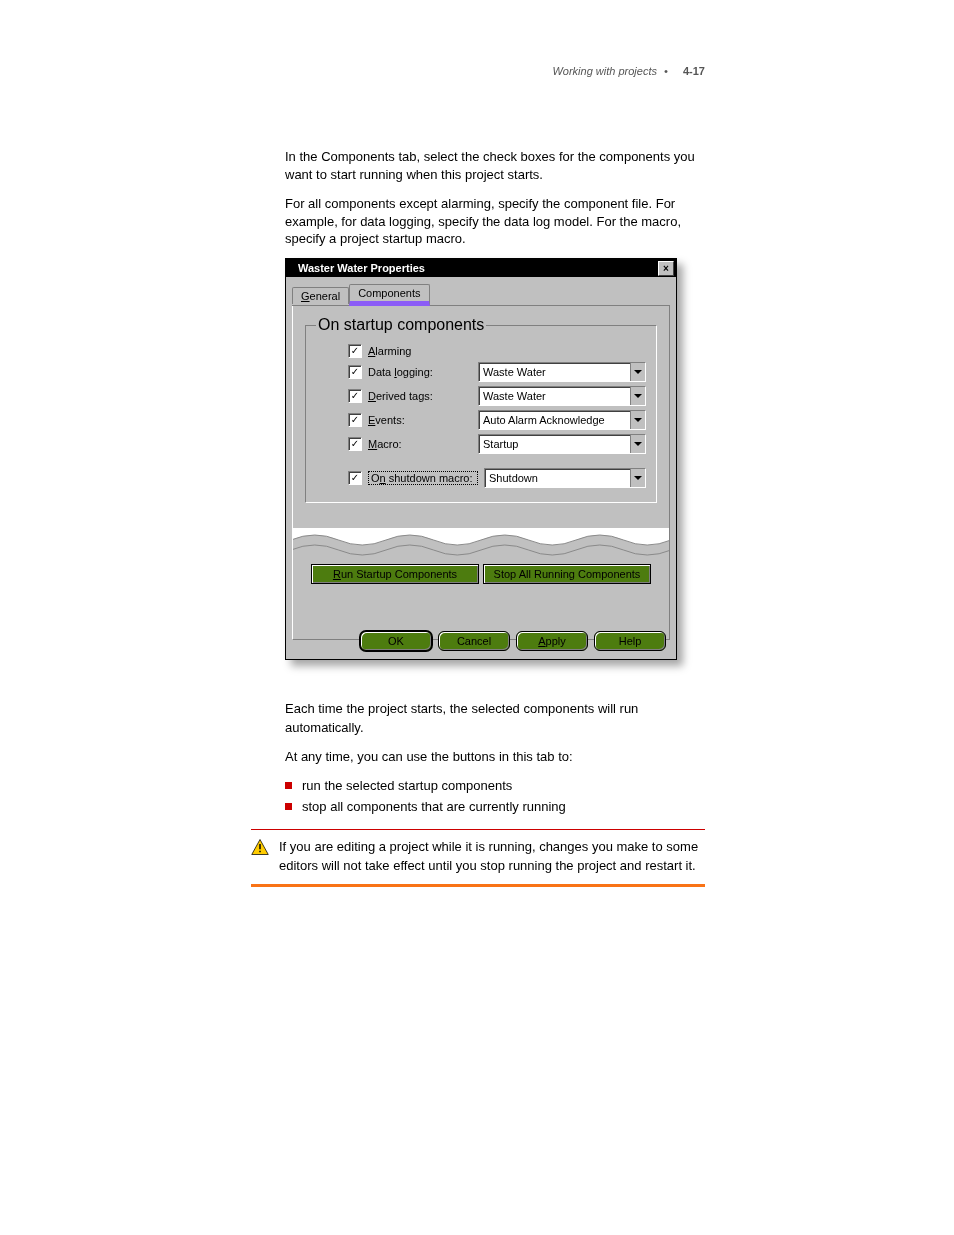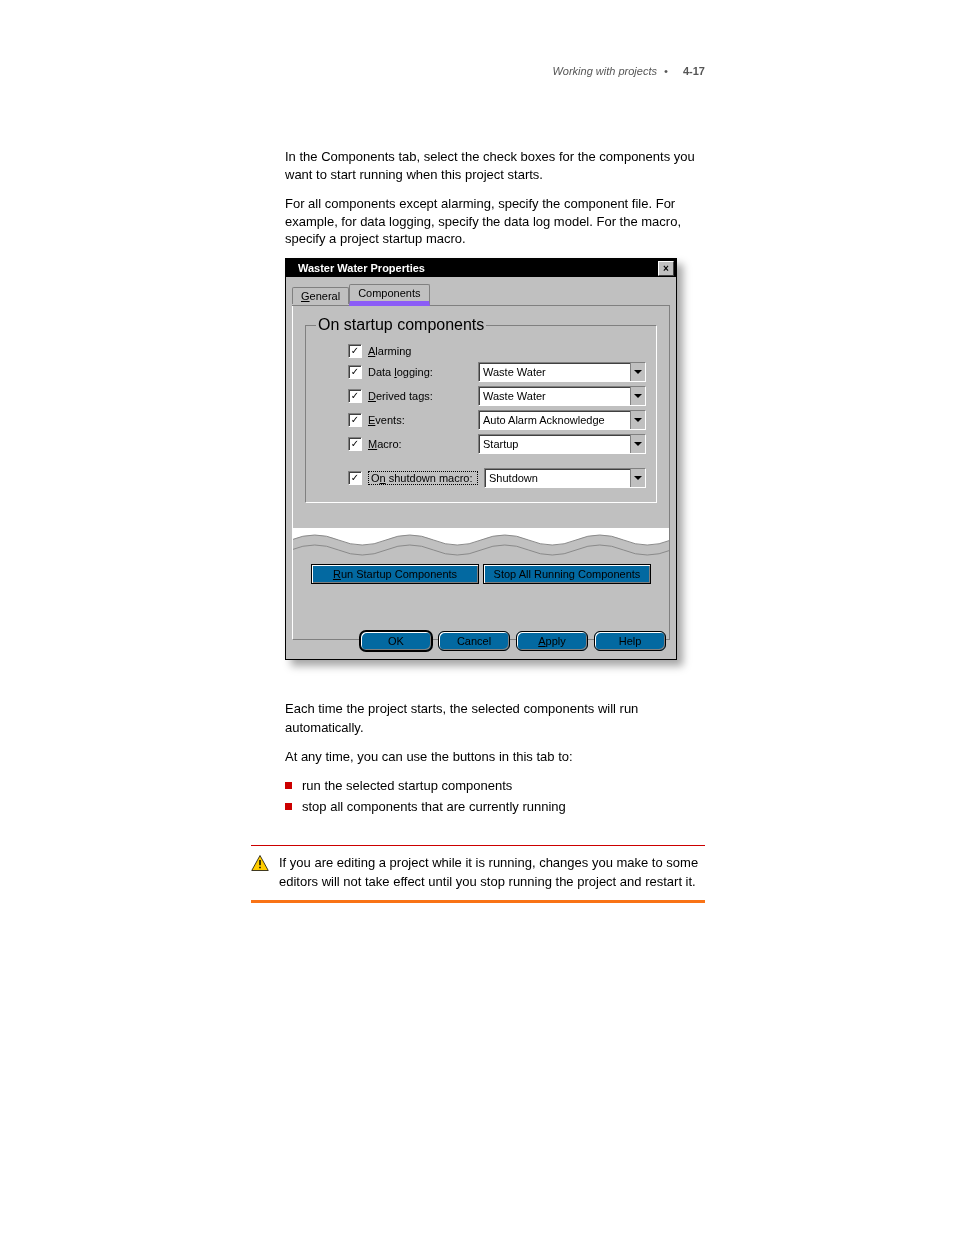--- a/index.html
+++ b/index.html
@@ -180,21 +180,21 @@
     background: #c0c0c0;
   }
   .wave-mask svg{width:100%;height:100%;display:block;}
   .btnrow-mid{
     position:absolute;
     left:18px;right:18px;
     top: 258px;
     display:flex;gap:4px;justify-content:center;
   }
   .w32btn{
-    background:#0369a1;
+    background:#4d7c0f;
     border:1px solid #000;
     box-shadow: inset 1px 1px 0 #fff, inset -1px -1px 0 #808080;
     font-size:11px;
     padding:3px 8px;
     min-width: 150px;
     text-align:center;
   }
   .w32btn .mn{text-decoration:underline;}
   .btnrow-bottom{
     position:absolute;
@@ -206,21 +206,21 @@
 
   .body-text {
     position: absolute;
     top: 700px;
     left: 285px;
     right: 145px;
     font-size: 13px;
     line-height: 1.45;
   }
   .body-text p{margin:0 0 10px 0;}
-  .bullets{margin:6px 0 28px 0;}
+  .bullets{margin:6px 0 12px 0;}
   .bullet-row{display:flex;align-items:flex-start;gap:10px;margin:3px 0;}
   .red-sq{width:7px;height:7px;background:#c00;flex:none;margin-top:5px;}
   .warn-block{
     border-top:1px solid #c00;
     border-bottom:3px solid #f97316;
     padding:8px 0;
     margin:8px 0 0 -34px;
     display:flex;gap:10px;align-items:flex-start;
   }
   .warn-icon{

